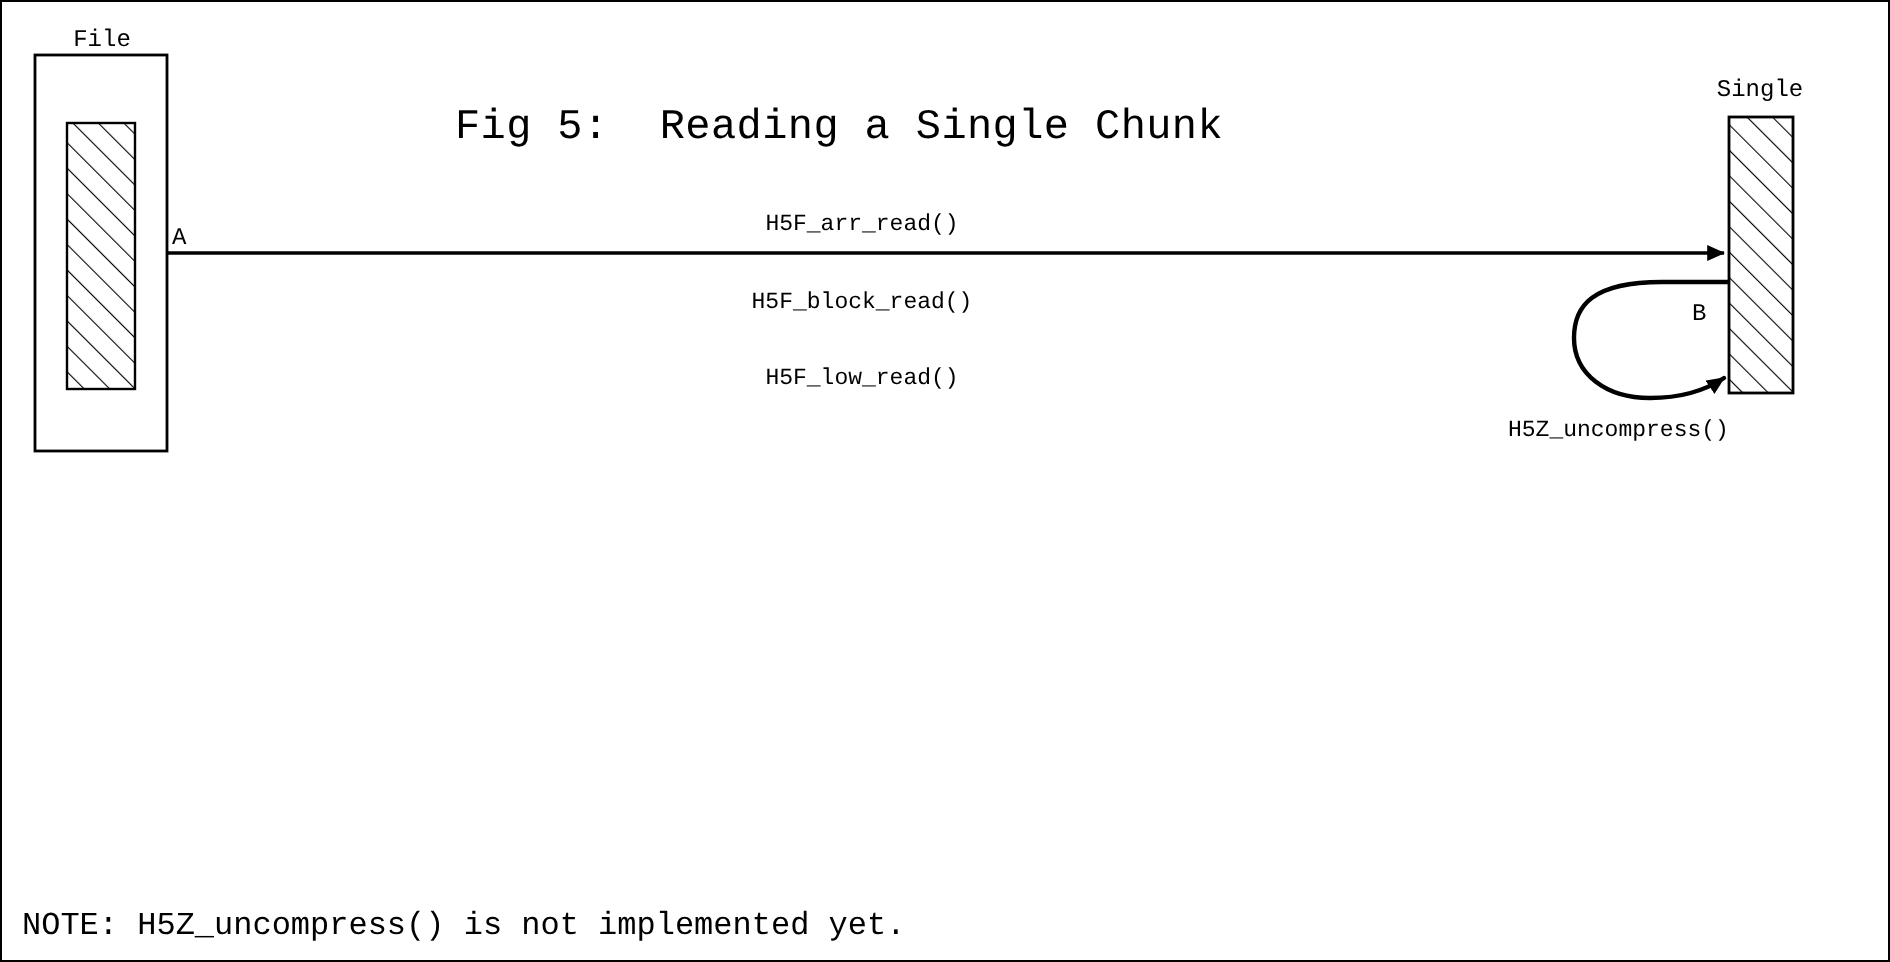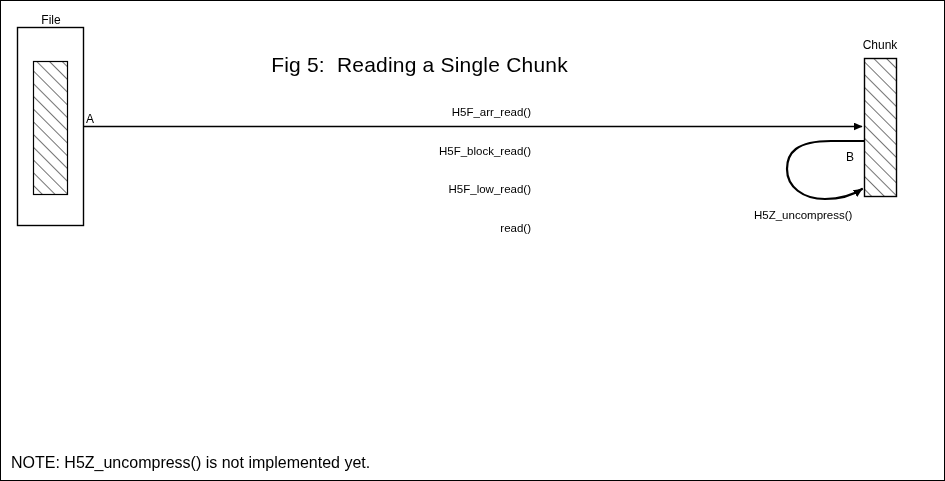--- a/index.html
+++ b/index.html
@@ -25,21 +25,21 @@
     left: 0;
     top: 0;
     width: 945px;
     height: 481px;
     display: block;
   }
   .lbl {
     position: absolute;
     white-space: pre;
     line-height: 1;
-    font-family: Liberation Sans, sans-serif;
+    font-family: Liberation Mono, monospace;
     color: #000000;
   }
   #page-title {
     left: 0;
     top: 9px;
     width: 837px;
     text-align: center;
     font-size: 21px;
     letter-spacing: 0.2px;
     margin-top: 44px;
@@ -65,21 +65,21 @@
   }
   #marker-b {
     left: 845px;
     top: 150px;
     font-size: 12px;
   }
   #call-stack {
     left: 330px;
     top: 81px;
     width: 200px;
-    text-align: right;
+    text-align: center;
     font-size: 11.5px;
   }
   #call-stack .call-line {
     display: block;
     line-height: 15.5px;
     white-space: pre;
   }
   #uncompress-label {
     left: 753px;
     top: 209px;
@@ -117,30 +117,29 @@
 
     <line x1="82" y1="125.5" x2="861" y2="125.5" stroke="#000000" stroke-width="1.7" marker-end="url(#arrowhead)"></line>
 
     <path d="M 863 140 L 830 140 C 795 140 786 152 786 168 C 786 186 802 198 824 198 C 840 198 852 194 861 188" fill="none" stroke="#000000" stroke-width="2.2" stroke-linecap="round" marker-end="url(#arrowhead)"></path>
   </svg>
 
   <div class="lbl" id="page-title">Fig 5:  Reading a Single Chunk</div>
 
   <div class="lbl" id="file-label">File</div>
 
-  <div class="lbl" id="buffer-label">Chunk</div>
+  <div class="lbl" id="buffer-label">Single</div>
 
   <div class="lbl" id="marker-a">A</div>
 
   <div class="lbl" id="marker-b">B</div>
 
   <div class="lbl" id="call-stack">
     <span class="call-line">H5F_arr_read()</span>
     <span class="call-line">H5F_block_read()</span>
     <span class="call-line">H5F_low_read()</span>
-    <span class="call-line">read()</span>
   </div>
 
   <div class="lbl" id="uncompress-label">H5Z_uncompress()</div>
 
   <div class="lbl" id="footnote">NOTE: H5Z_uncompress() is not implemented yet.</div>
 
 </div>
 
 </body></html>

